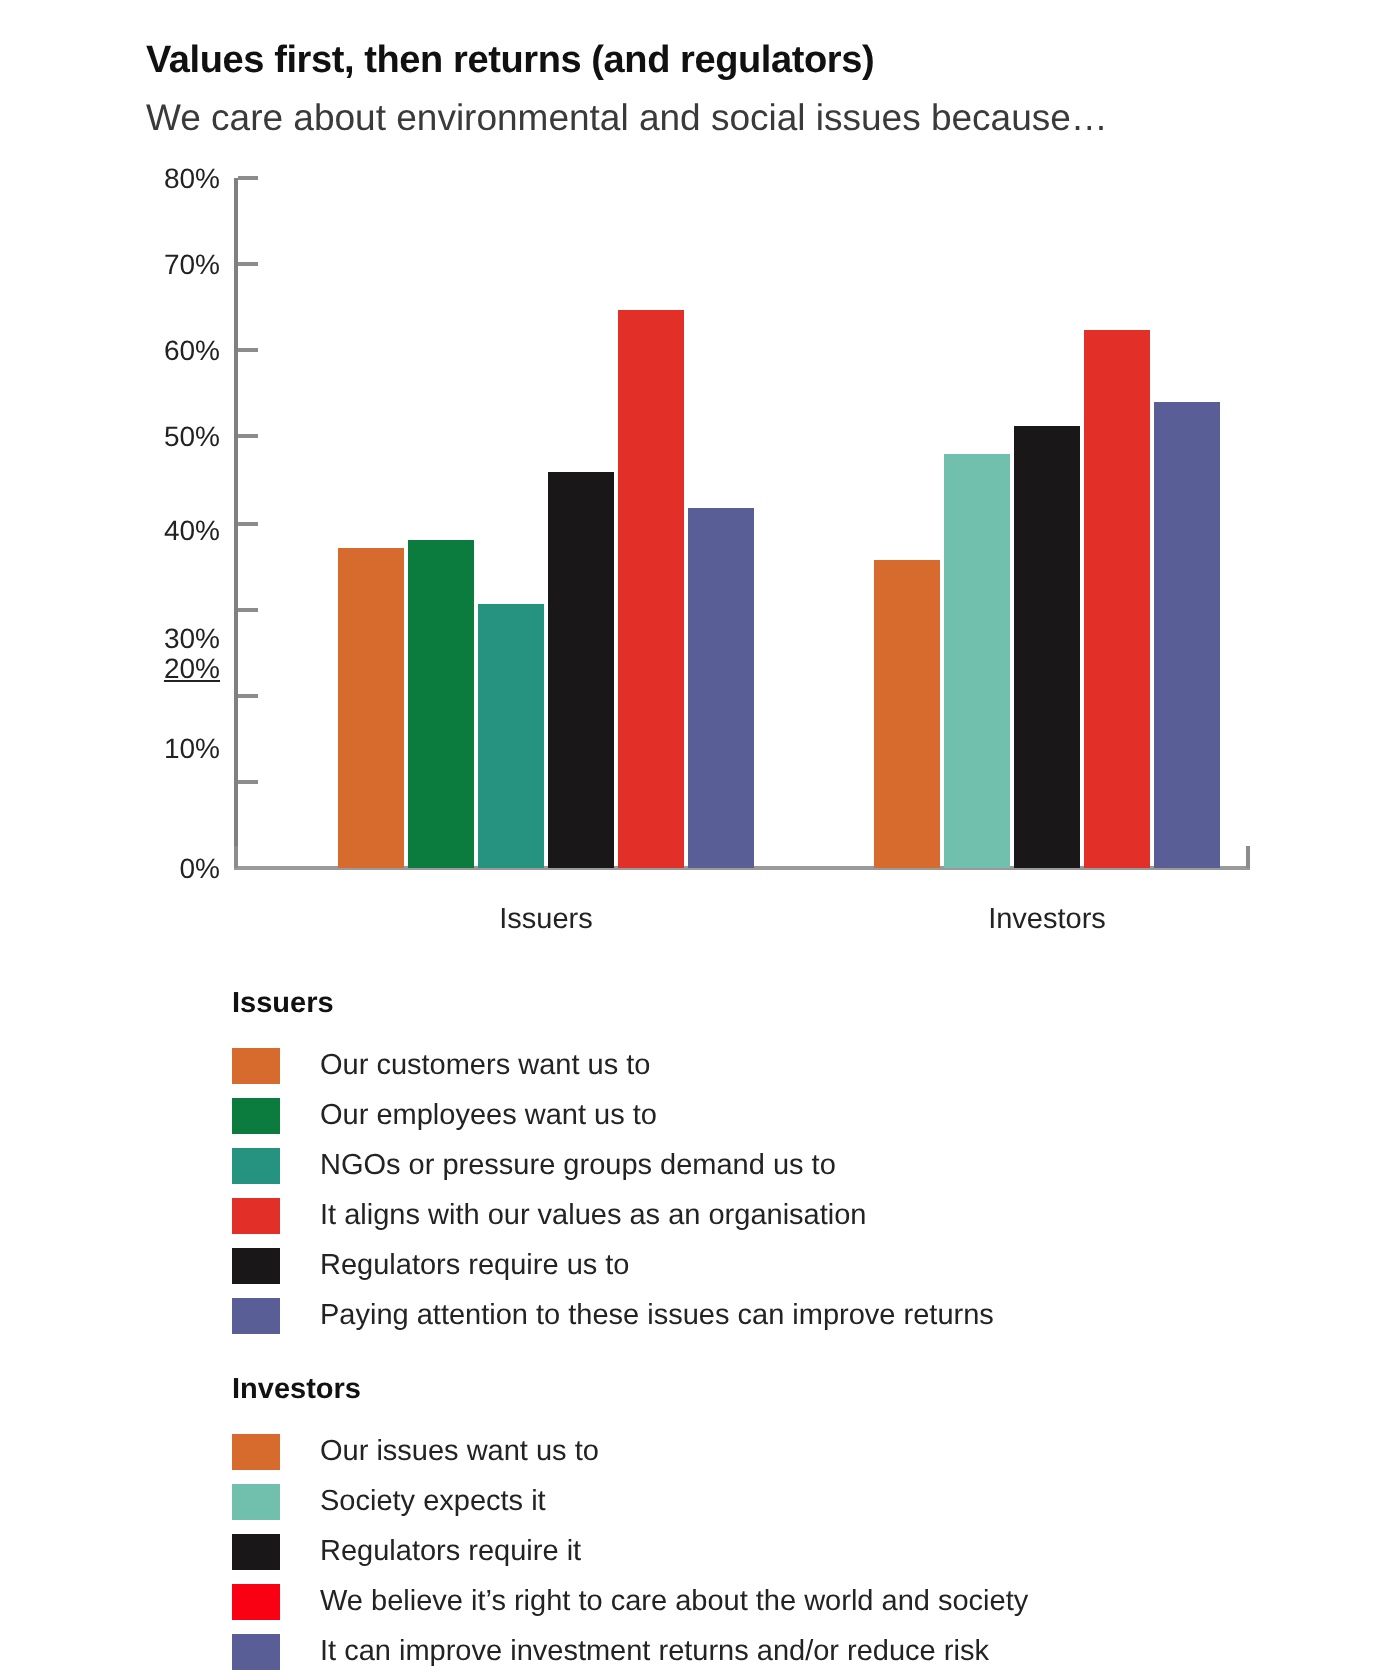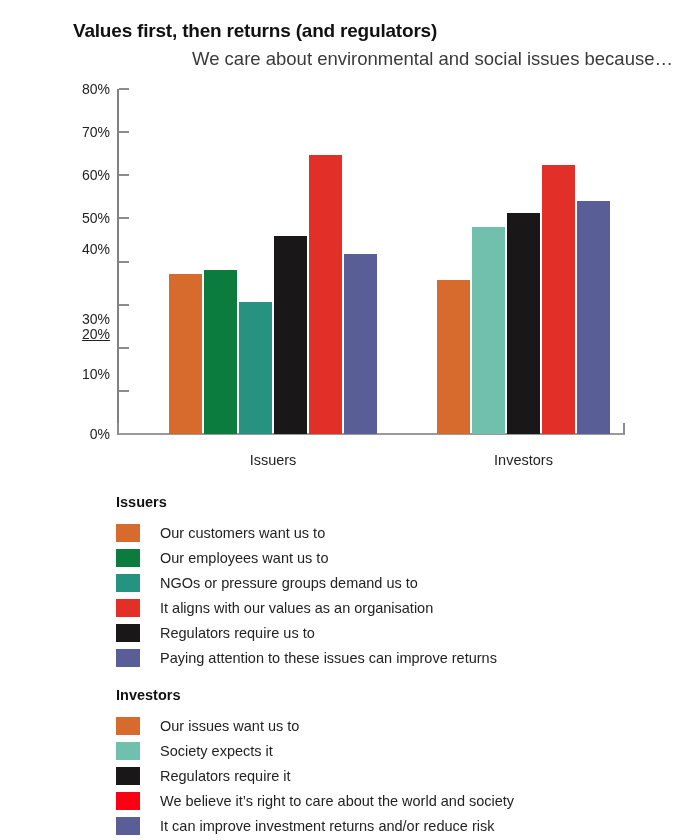--- a/index.html
+++ b/index.html
@@ -27,21 +27,20 @@
     line-height: 26px;
     white-space: nowrap;
   }
   .chart-subtitle {
     font-size: 18.5px;
     font-weight: normal;
     color: #3a3a3a;
     margin: 2px 0 0 0;
     line-height: 26px;
     white-space: nowrap;
-    text-align: right;
   }
 
   
   .plot-wrap {
     position: absolute;
     left: 0; top: 84px;
     width: 700px; height: 396px;
   }
   .y-axis-labels { position: absolute; left: 0; top: 0; width: 110px; height: 352px; }
   .y-tick-label {
@@ -135,21 +134,21 @@
   <h1 class="chart-title">Values first, then returns (and regulators)</h1>
   <p class="chart-subtitle">We care about environmental and social issues because…</p>
 </div>
 
 <div class="plot-wrap">
   <div class="y-axis-labels" id="y-axis-labels">
       <div class="y-tick-label" style="top: 350px;">0%</div>
       <div class="y-tick-label" style="top: 290px;">10%</div>
       <div class="y-tick-label" style="top: 250px; text-decoration: underline;">20%</div>
       <div class="y-tick-label" style="top: 235px;">30%</div>
-      <div class="y-tick-label" style="top: 165px;">40%</div>
+      <div class="y-tick-label" style="top: 181px;">40%</div>
       <div class="y-tick-label" style="top: 134px;">50%</div>
       <div class="y-tick-label" style="top: 91.25px;">60%</div>
       <div class="y-tick-label" style="top: 48.125px;">70%</div>
       <div class="y-tick-label" style="top: 5px;">80%</div>
     </div>
   <div class="axis-v"></div>
   <div class="axis-h"></div>
   <div class="end-tick left"></div>
   <div class="end-tick right"></div>
   <div id="tick-layer">

